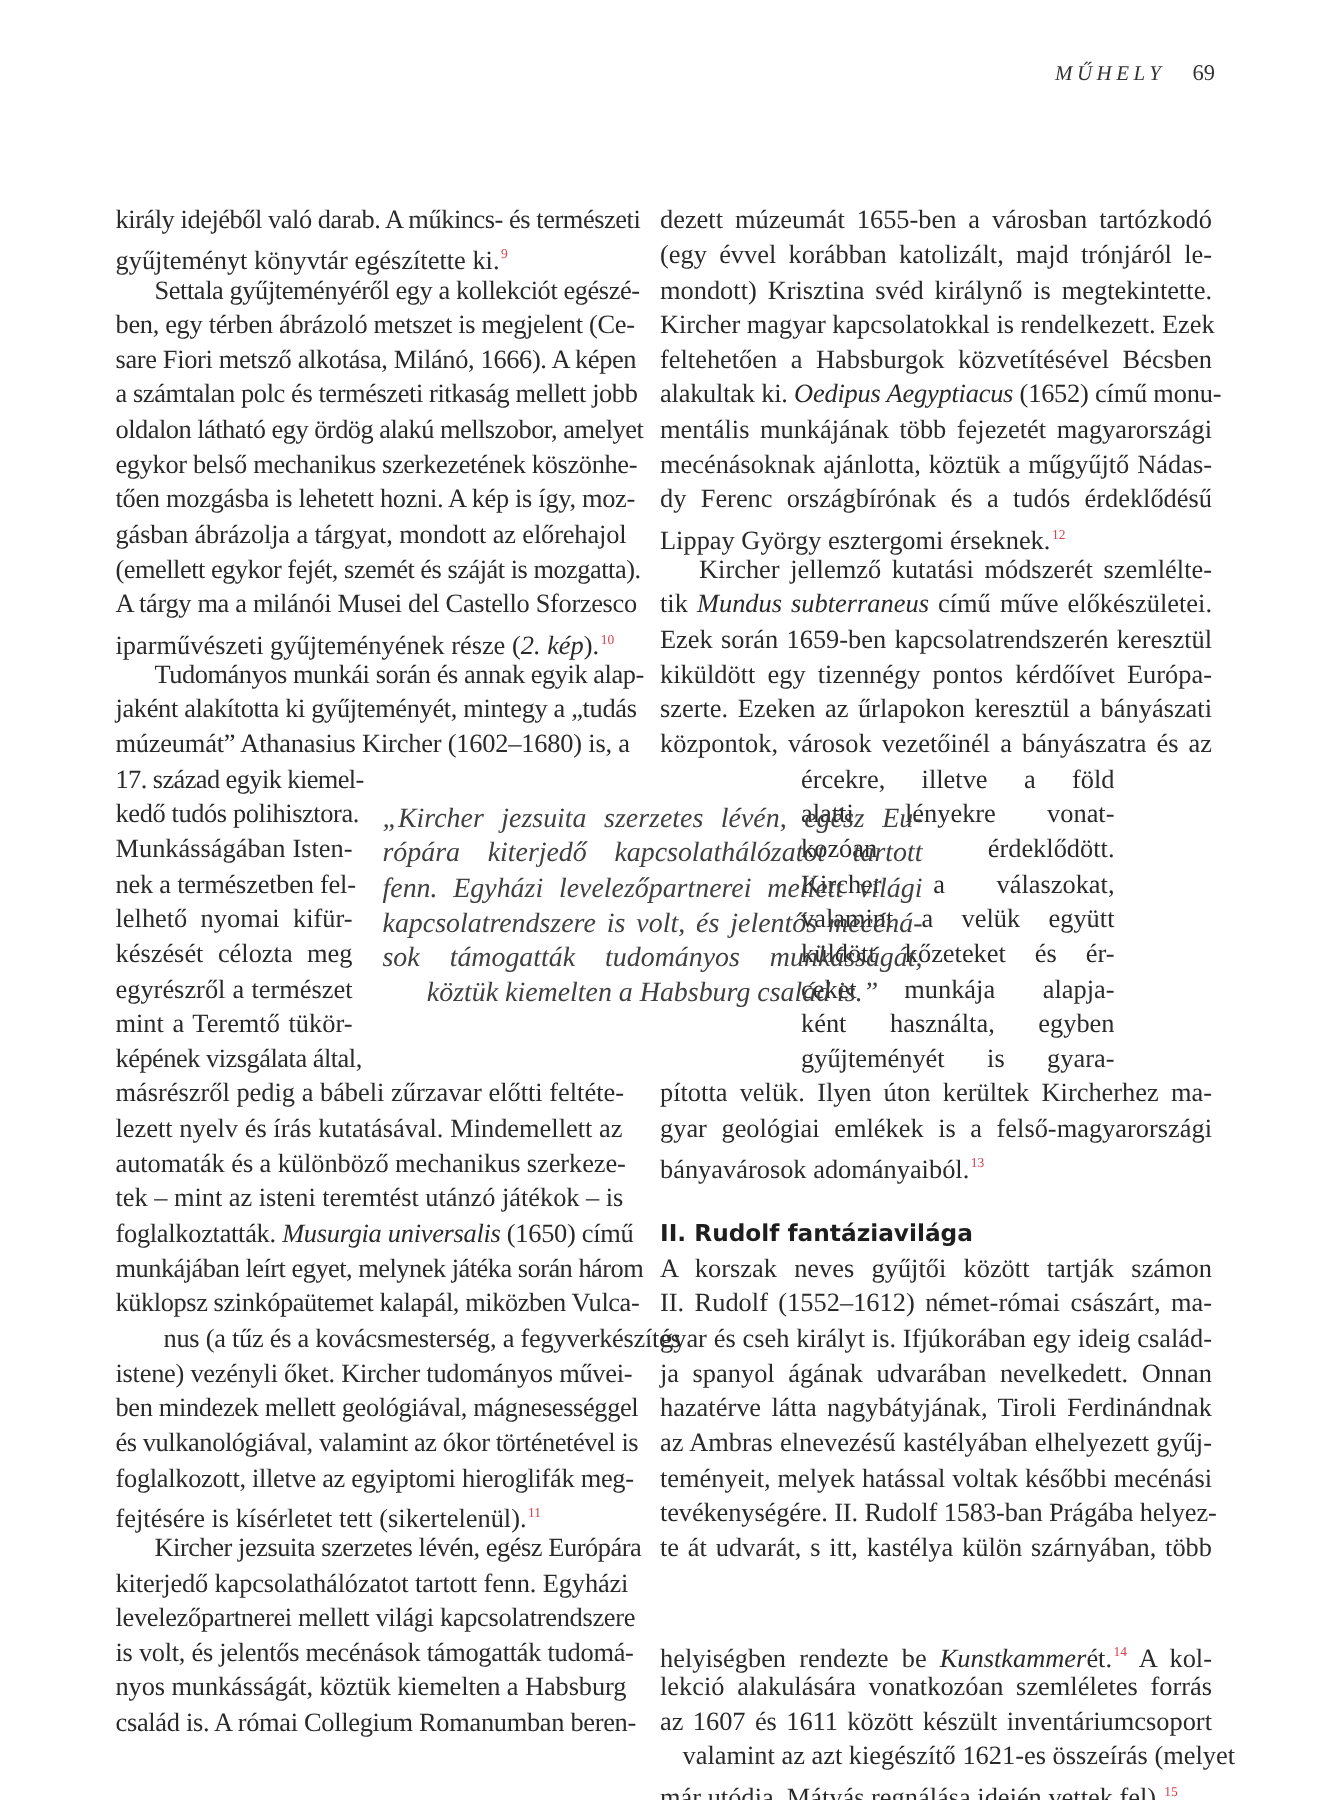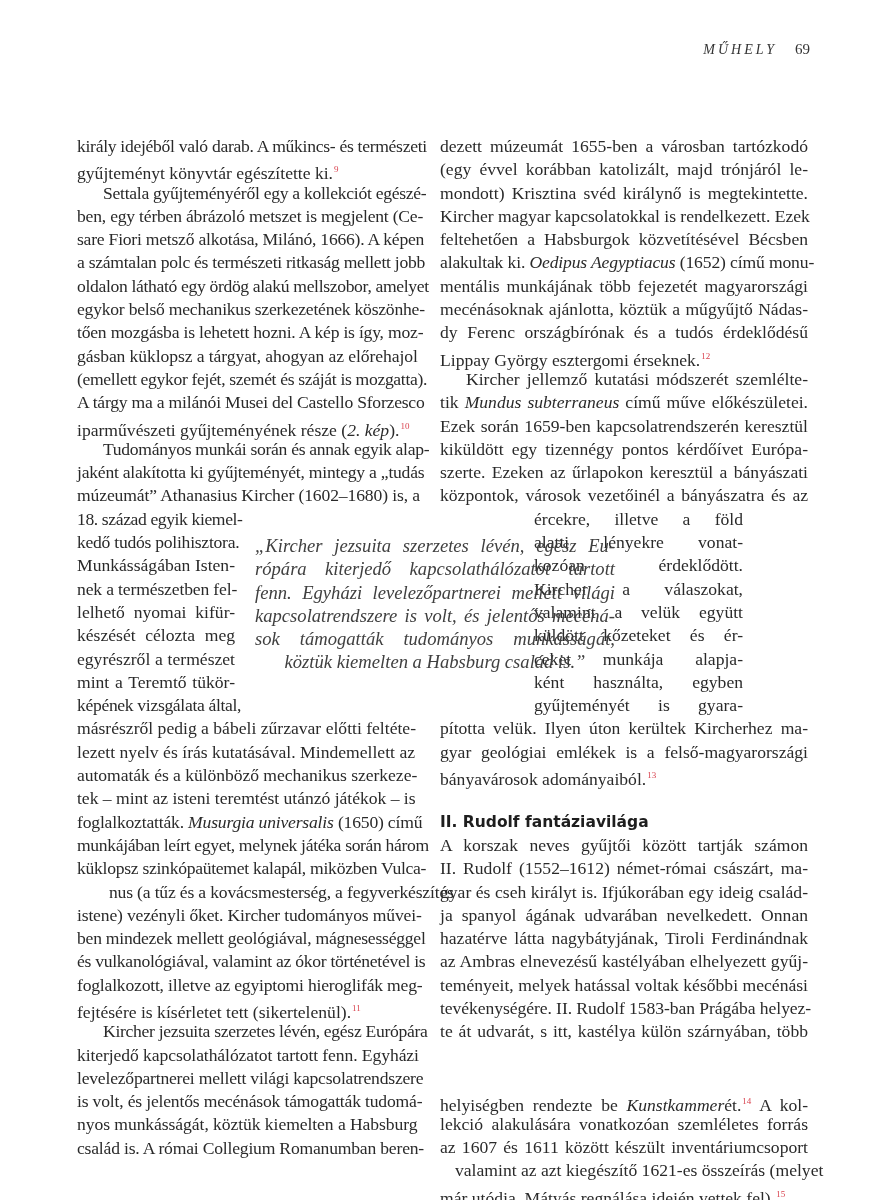--- a/index.html
+++ b/index.html
@@ -37,30 +37,30 @@
 <div class="col col-left">
   <span class="line" style="white-space: nowrap; letter-spacing: -0.3px;">király idejéből való darab. A műkincs- és természeti</span>
   <span class="line last" style="white-space: nowrap;"><span>gyűjteményt könyvtár egészítette ki.</span><span class="sup">9</span></span>
   <span class="line indent" style="white-space: nowrap; letter-spacing: -0.28px;">Settala gyűjteményéről egy a kollekciót egészé-</span>
   <span class="line" style="white-space: nowrap; letter-spacing: -0.21px;">ben, egy térben ábrázoló metszet is megjelent (Ce-</span>
   <span class="line" style="white-space: nowrap; letter-spacing: -0.23px;">sare Fiori metsző alkotása, Milánó, 1666). A képen</span>
   <span class="line" style="white-space: nowrap; letter-spacing: -0.27px;">a számtalan polc és természeti ritkaság mellett jobb</span>
   <span class="line" style="white-space: nowrap; letter-spacing: -0.34px;">oldalon látható egy ördög alakú mellszobor, amelyet</span>
   <span class="line" style="white-space: nowrap; letter-spacing: -0.23px;">egykor belső mechanikus szerkezetének köszönhe-</span>
   <span class="line" style="white-space: nowrap; letter-spacing: -0.21px;">tően mozgásba is lehetett hozni. A kép is így, moz-</span>
-  <span class="line" style="white-space: nowrap; letter-spacing: -0.09px;">gásban küklopsz a tárgyat, ahogyan az előrehajol</span>
+  <span class="line" style="white-space: nowrap; letter-spacing: -0.09px;">gásban ábrázolja a tárgyat, mondott az előrehajol</span>
   <span class="line" style="white-space: nowrap; letter-spacing: -0.33px;">(emellett egykor fejét, szemét és száját is mozgatta).</span>
   <span class="line" style="white-space: nowrap; letter-spacing: -0.22px;">A tárgy ma a milánói Musei del Castello Sforzesco</span>
   <span class="line last" style="white-space: nowrap;"><span>iparművészeti gyűjteményének része (</span><i>2. kép</i><span>).</span><span class="sup">10</span></span>
   <span class="line indent" style="white-space: nowrap; letter-spacing: -0.3px;">Tudományos munkái során és annak egyik alap-</span>
   <span class="line" style="white-space: nowrap; letter-spacing: -0.23px;">jaként alakította ki gyűjteményét, mintegy a „tudás</span>
   <span class="line" style="white-space: nowrap; letter-spacing: -0.13px;">múzeumát” Athanasius Kircher (1602–1680) is, a</span>
 
   <div class="narrow-left">
-    <span class="line" style="white-space: nowrap; letter-spacing: -0.39px;">18. század egyik kiemel-</span>
+    <span class="line" style="white-space: nowrap; letter-spacing: -0.39px;">17. század egyik kiemel-</span>
     <span class="line" style="white-space: nowrap; letter-spacing: -0.26px;">kedő tudós polihisztora.</span>
     <span class="line" style="white-space: nowrap;">Munkásságában Isten-</span>
     <span class="line" style="white-space: nowrap; letter-spacing: -0.15px;">nek a természetben fel-</span>
     <span class="line" style="white-space: nowrap;">lelhető nyomai kifür-</span>
     <span class="line" style="white-space: nowrap;">készését célozta meg</span>
     <span class="line" style="white-space: nowrap;">egyrészről a természet</span>
     <span class="line" style="white-space: nowrap;">mint a Teremtő tükör-</span>
     <span class="line last" style="white-space: nowrap; letter-spacing: -0.33px;">képének vizsgálata által,</span>
   </div>
 

